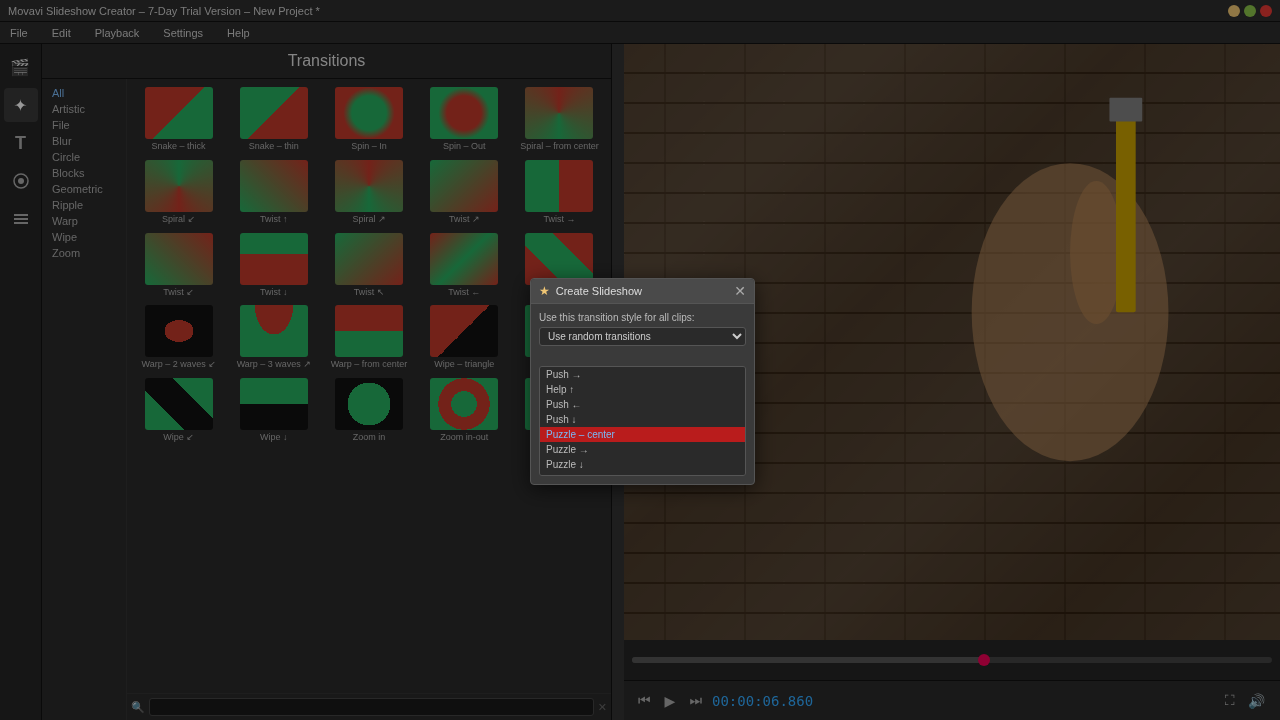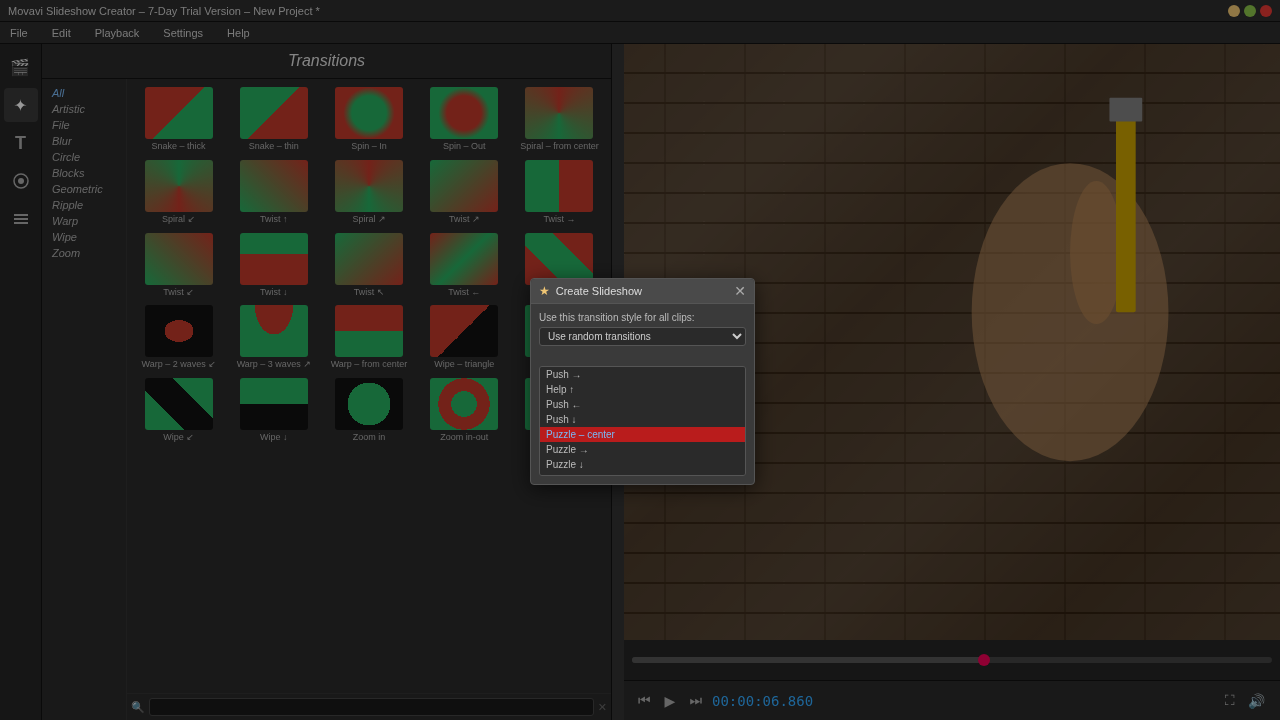--- a/index.html
+++ b/index.html
@@ -72,39 +72,37 @@
       border-right: 1px solid #111;
       display: flex;
       flex-direction: column;
     }
     .transitions-title {
       text-align: center;
       font-size: 16px;
       color: #ddd;
       padding: 8px 0;
       border-bottom: 1px solid #111;
-      font-style: italic;
     }
     .transitions-body {
       display: flex;
       flex: 1;
       overflow: hidden;
     }
     .transitions-categories {
       width: 85px;
       padding: 6px 4px;
       border-right: 1px solid #333;
       font-size: 11px;
     }
     .cat-item {
       padding: 2px 6px;
       cursor: pointer;
       border-radius: 2px;
       color: #aaa;
-      font-style: italic;
     }
     .cat-item.active { color: #7ab8f5; }
 
     .transitions-grid-area {
       flex: 1;
       overflow-y: auto;
       padding: 6px;
     }
     .transitions-grid {
       display: grid;

